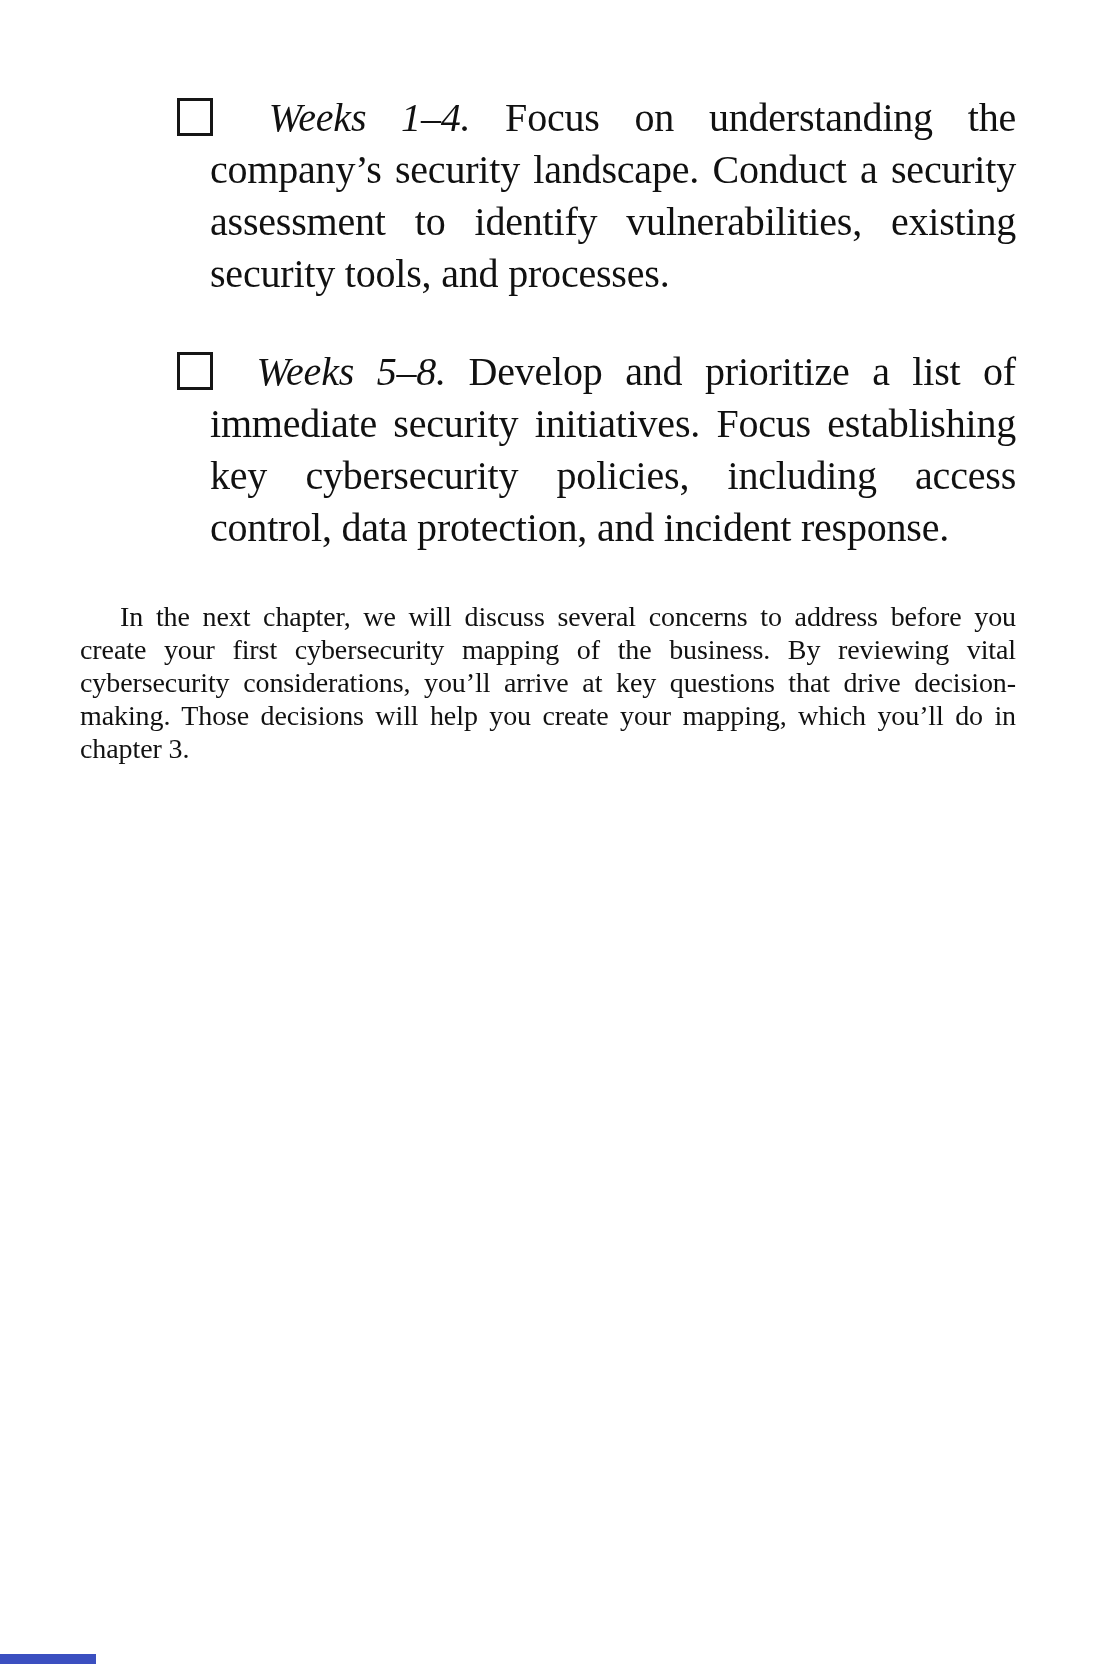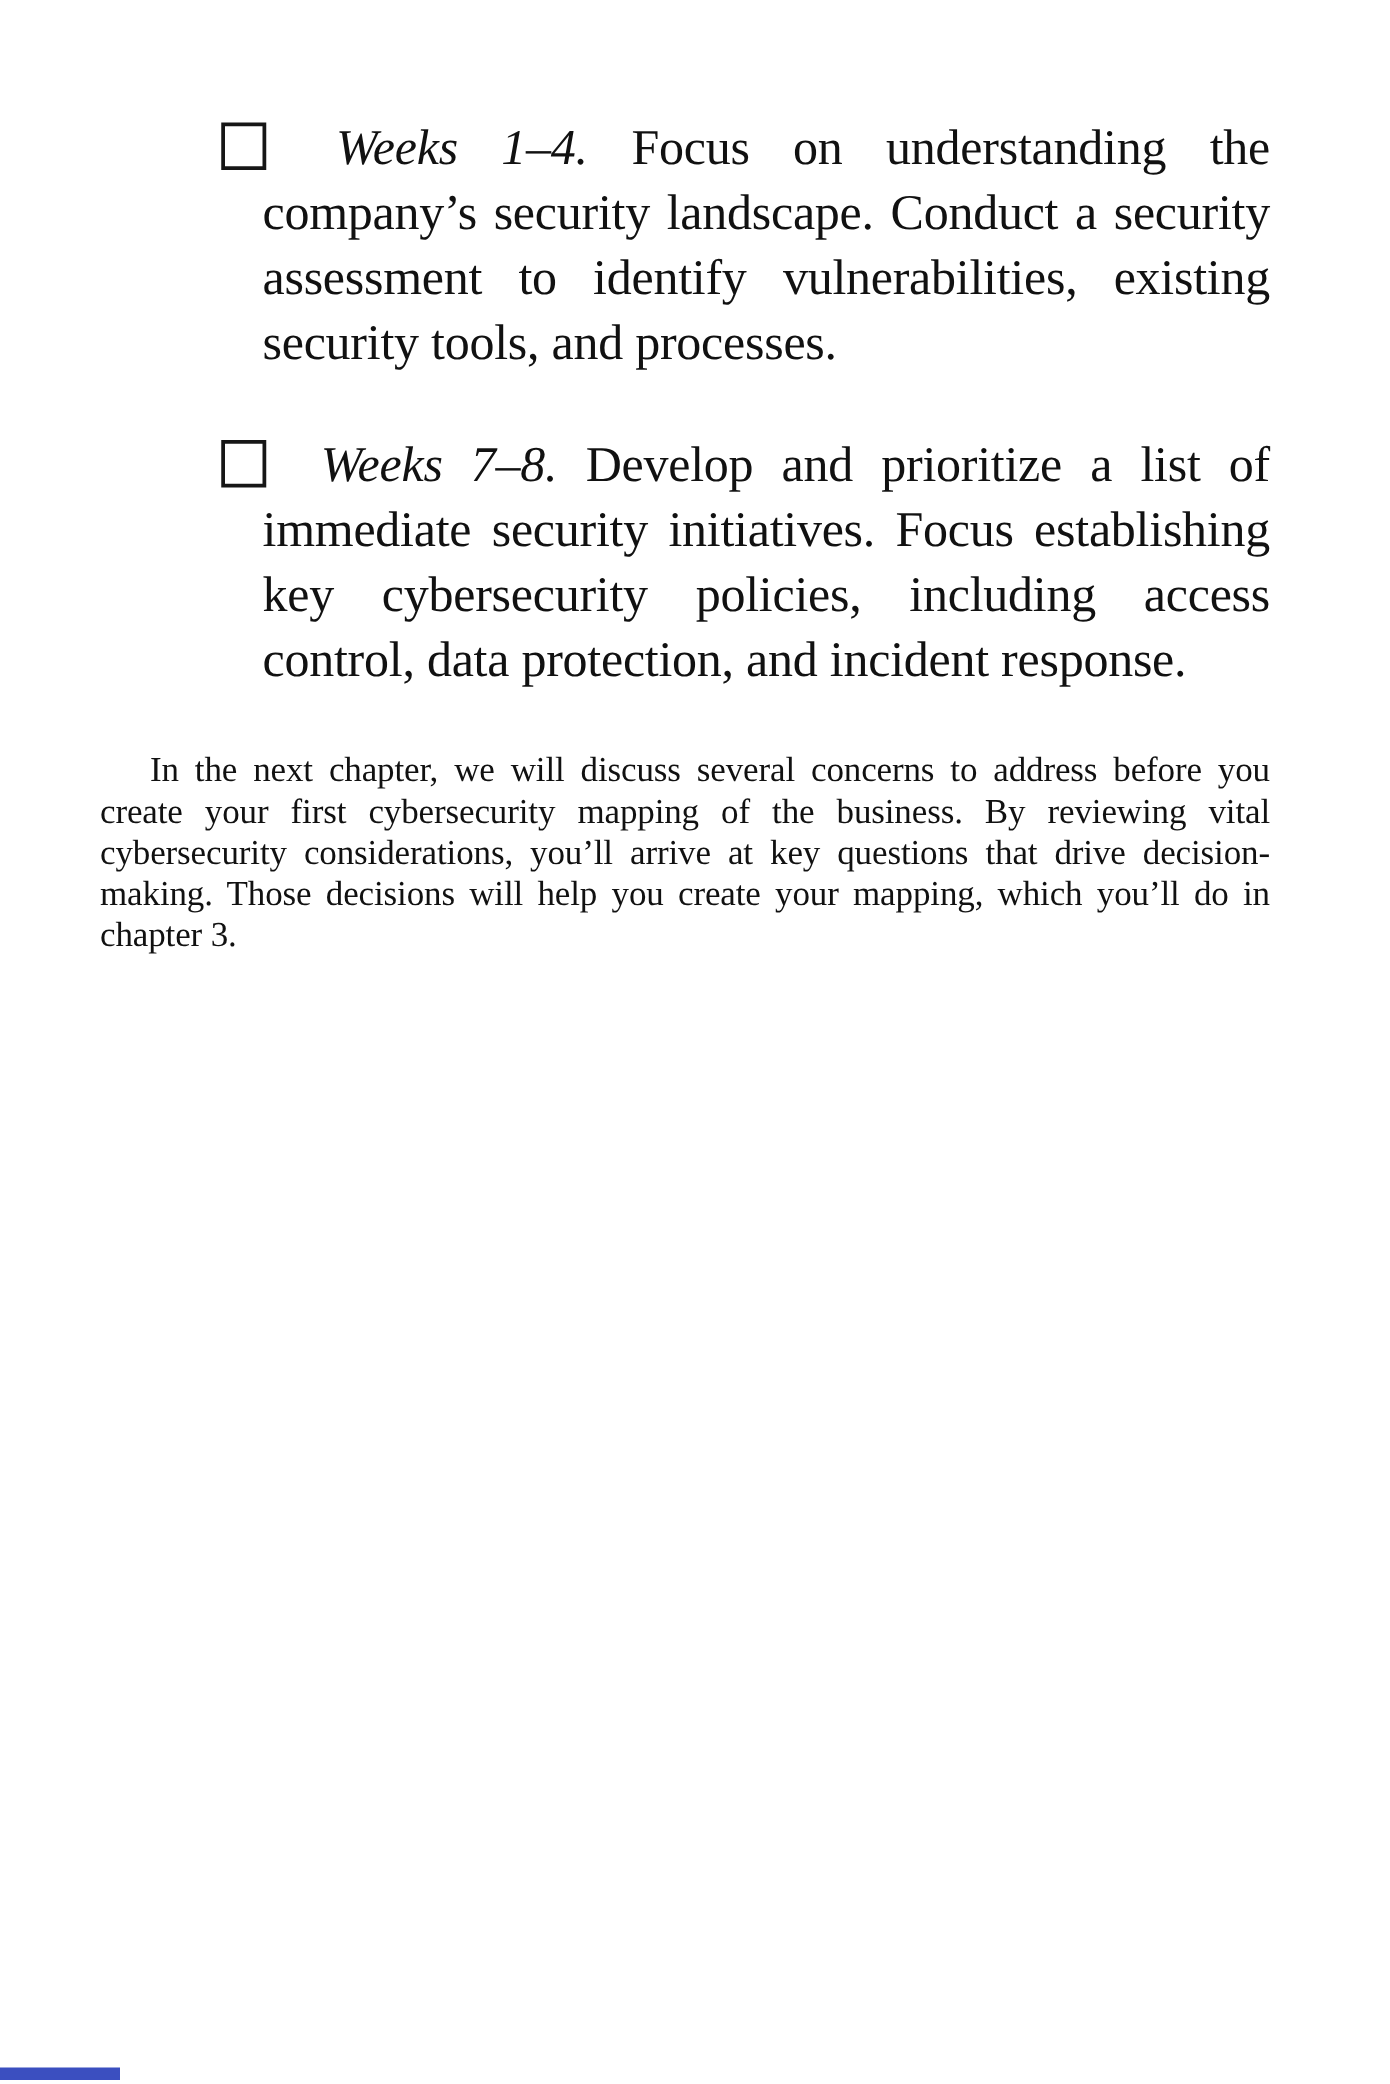--- a/index.html
+++ b/index.html
@@ -64,21 +64,21 @@
   <div class="checklist">
 
     <div class="check-item">
       <span class="checkbox"></span>
       <span class="item-label">Weeks 1–4.</span>
       <span class="item-text">Focus on understanding the company’s security landscape. Conduct a security assessment to identify vulnerabilities, existing security tools, and processes.</span>
     </div>
 
     <div class="check-item">
       <span class="checkbox"></span>
-      <span class="item-label">Weeks 7–8.</span>
+      <span class="item-label">Weeks 5–8.</span>
       <span class="item-text">Develop and prioritize a list of immediate security initiatives. Focus establishing key cybersecurity policies, including access control, data protection, and incident response.</span>
     </div>
 
 
   </div>
 
   <p class="closing">In the next chapter, we will discuss several concerns to address before you create your first cybersecurity mapping of the business. By reviewing vital cybersecurity considerations, you’ll arrive at key questions that drive decision-making. Those decisions will help you create your mapping, which you’ll do in chapter 3.</p>
 
   <div class="progress-bar" style="background: rgb(59, 79, 192);"></div>
 

